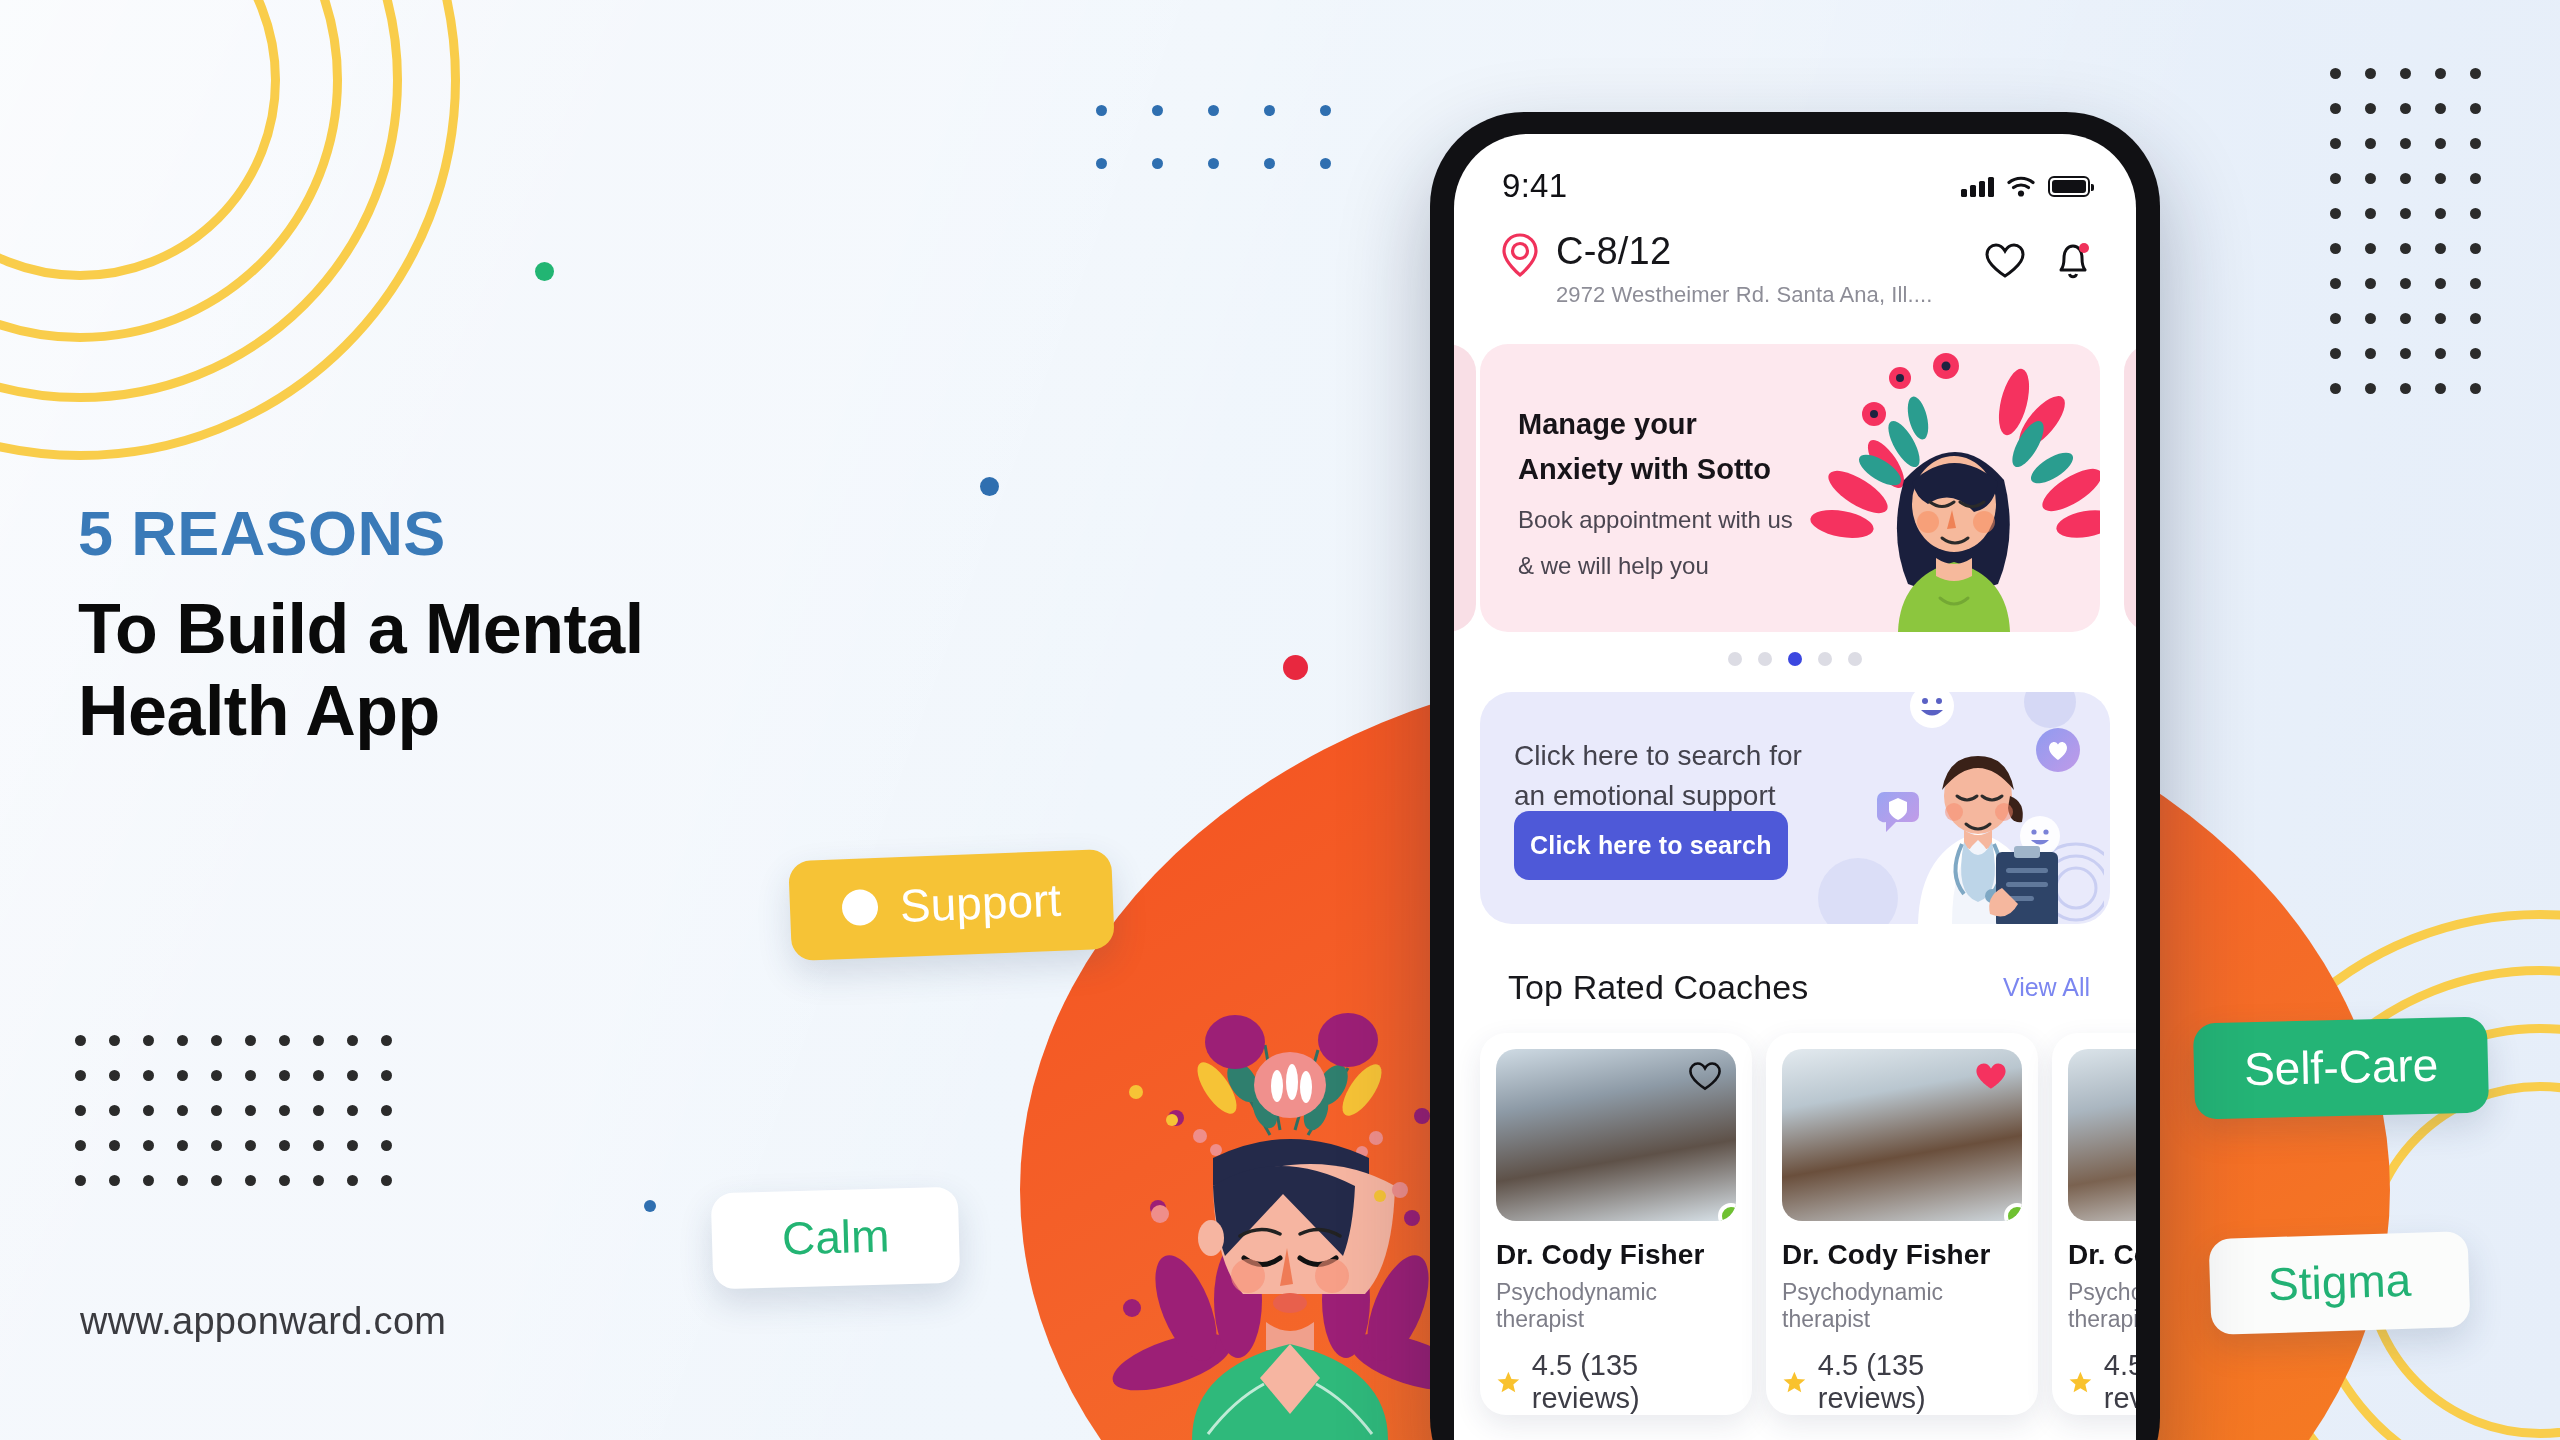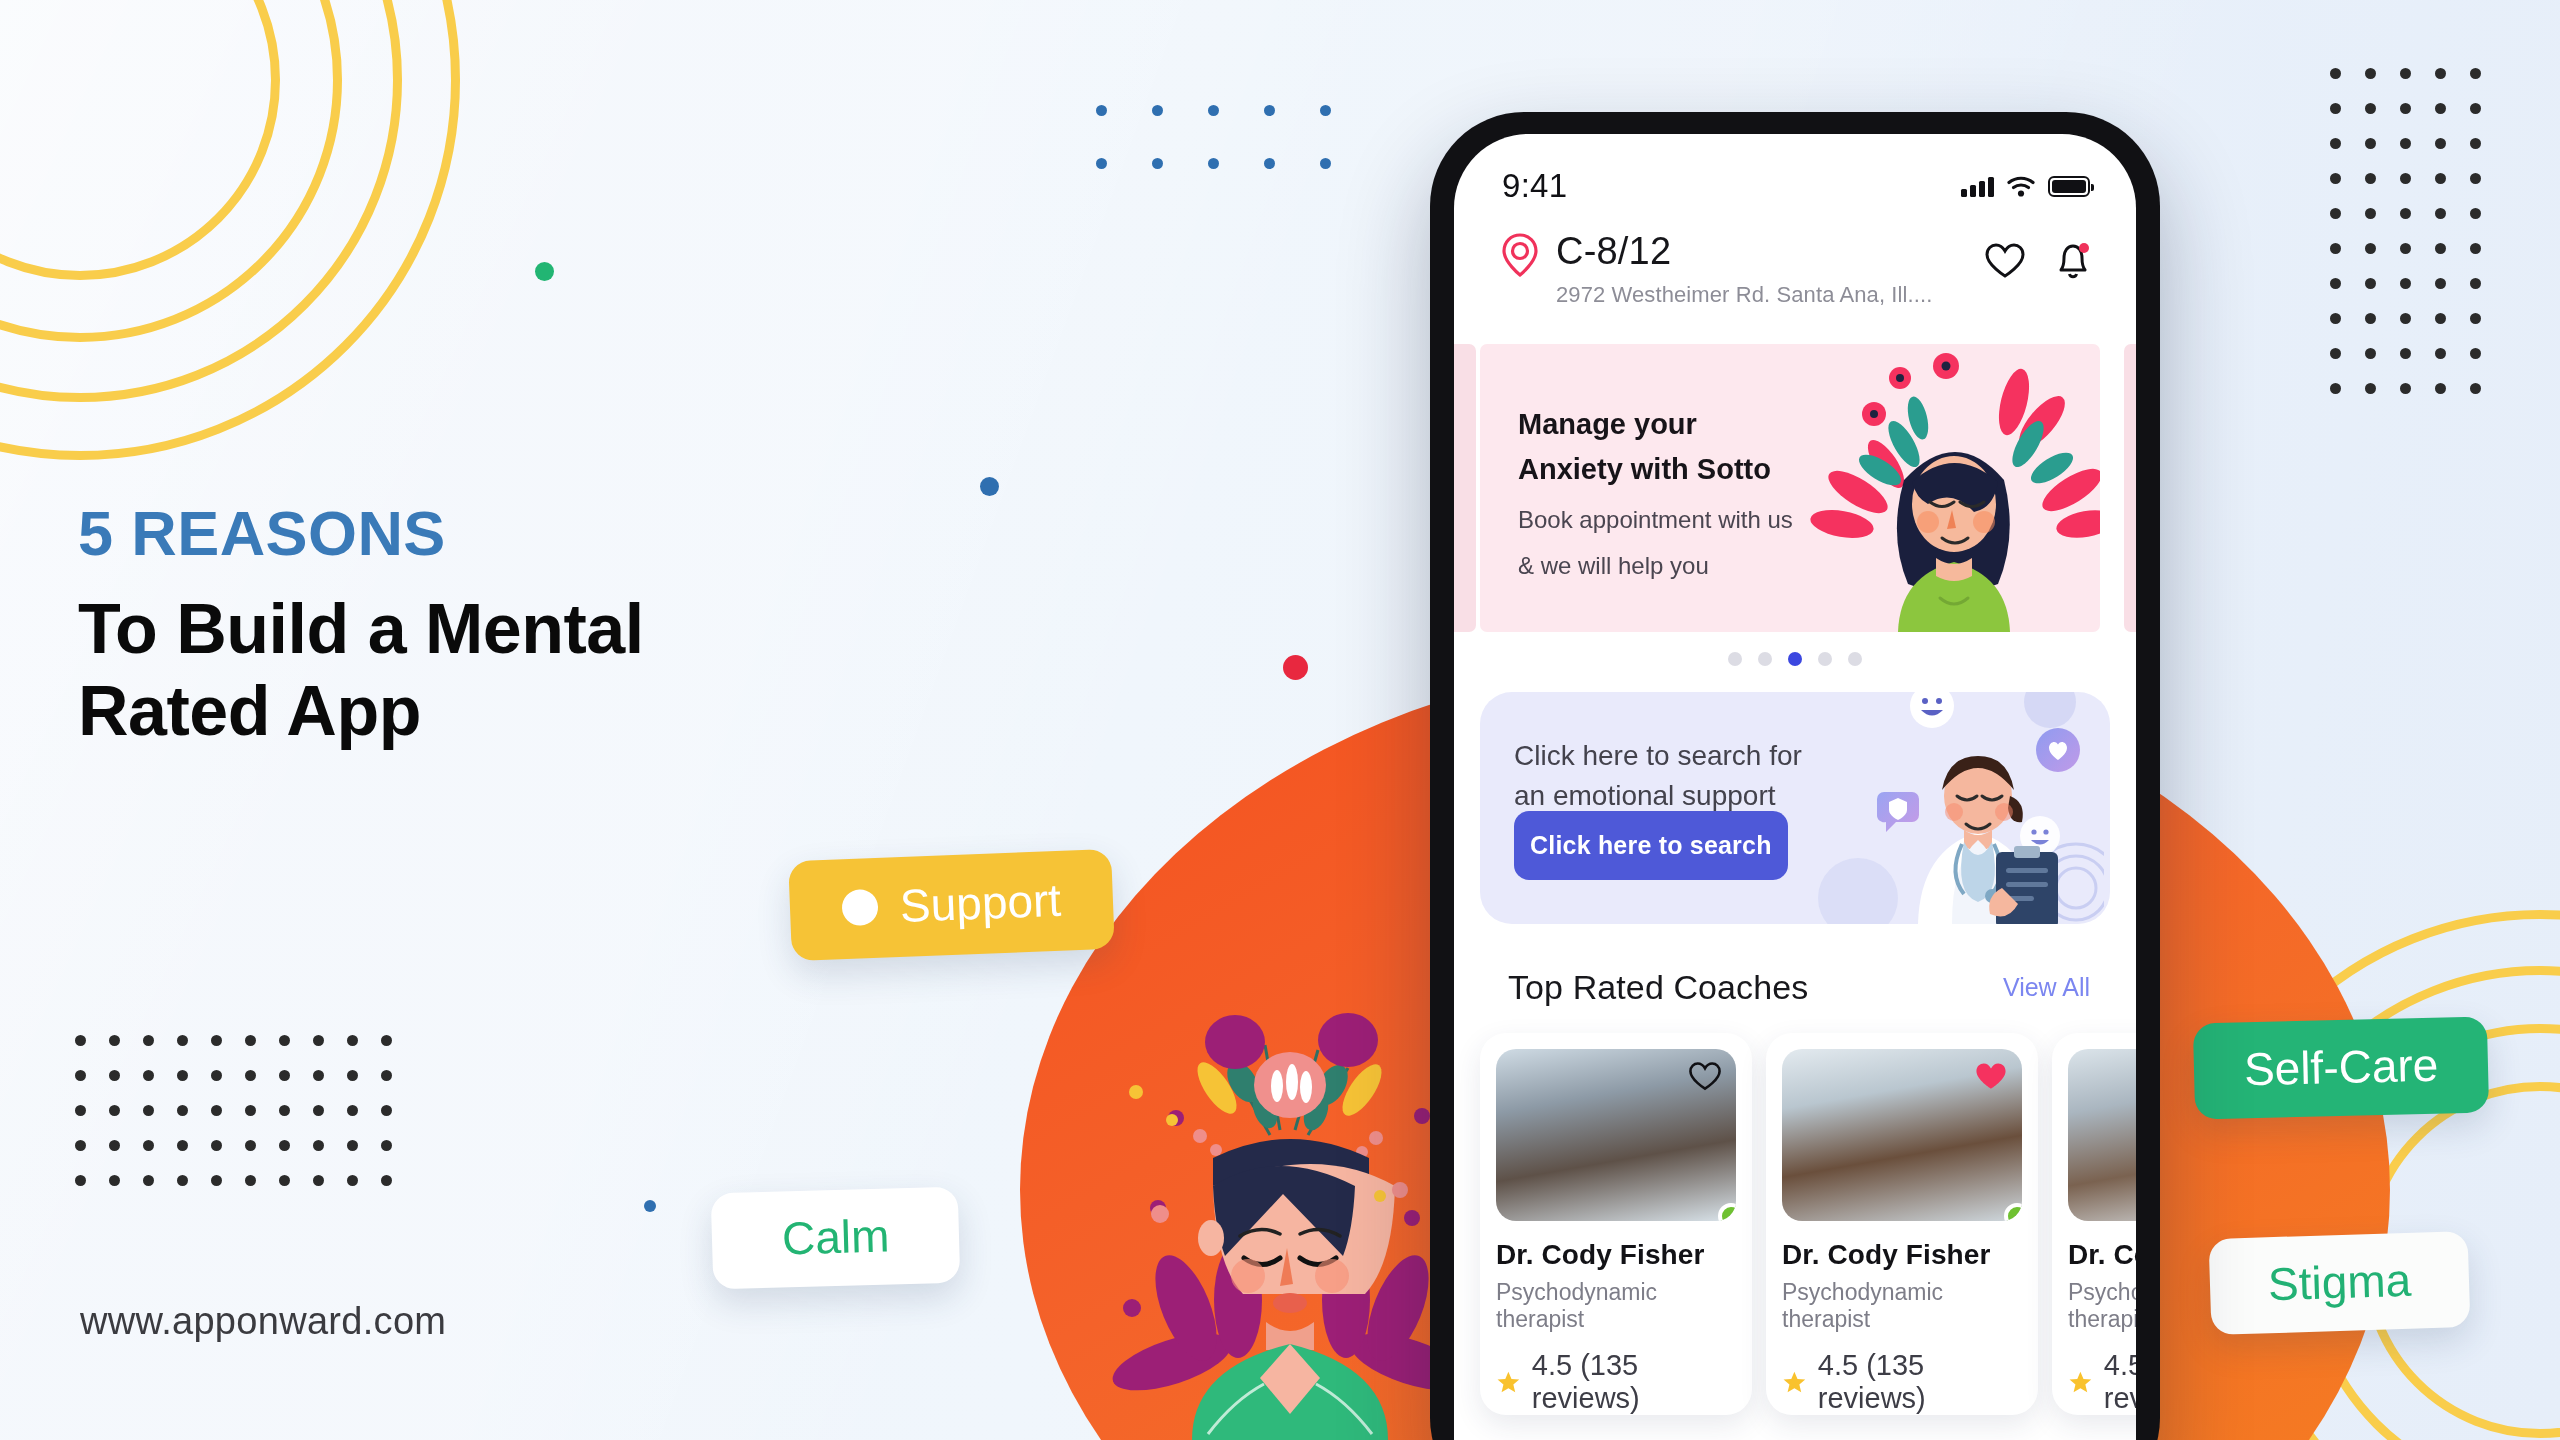--- a/index.html
+++ b/index.html
@@ -134,21 +134,21 @@
     padding:20px 44px 0 46px;
   }
   #loc-left{ display:flex; gap:16px; }
   #loc-title{ font-size:38px; font-weight:500; color:#16161a; letter-spacing:.2px; line-height:1.05; }
   #loc-sub{ font-size:22px; color:#8d8d97; margin-top:10px; letter-spacing:.1px; }
   #loc-actions{ display:flex; align-items:center; gap:28px; padding-top:8px; }
 
   
   #banner-row{ position:relative; margin:36px 0 0 0; height:288px; }
   .banner{
-    position:absolute; top:0; height:288px; border-radius:7px; overflow:hidden;
+    position:absolute; top:0; height:288px; border-radius:28px; overflow:hidden;
   }
   #banner-prev{ left:-34px; width:56px; background:#f9dfe6; }
   #banner-main{ left:26px; width:620px; background:#fde8ee; }
   #banner-next{ left:670px; width:64px; background:#f9dfe6; }
   #banner-text{ position:absolute; left:38px; top:58px; }
   .banner-h{ font-size:29px; font-weight:700; color:#171419; line-height:1.55; }
   .banner-p{ font-size:24px; color:#4a4550; line-height:1.52; margin-top:10px; }
   #banner-illus{ position:absolute; right:0; bottom:0; width:300px; height:280px; }
 
   #carousel-dots{ display:flex; justify-content:center; gap:16px; margin-top:20px; }
@@ -344,21 +344,21 @@
 <div class="loose" style="left:980px;top:477px;width:19px;height:19px;background:#2f6fb0;"></div>
 <div class="loose" style="left:1283px;top:655px;width:25px;height:25px;background:#e8283f;"></div>
 <div class="loose" style="left:644px;top:1200px;width:12px;height:12px;background:#2f6fb0;"></div>
 <div class="loose" style="left:1432px;top:1105px;width:13px;height:13px;background:#f6c336;"></div>
 
 <div id="orange-blob"></div>
 
 <div id="headline-block">
   <div id="eyebrow">5 REASONS</div>
   <div class="head-line">To Build a Mental</div>
-  <div class="head-line">Rated App</div>
+  <div class="head-line">Health App</div>
 </div>
 <div id="site-url">www.apponward.com</div>
 
 <div class="pill" id="pill-support">
   <span class="dot"></span>
   <span class="lbl">Support</span>
 </div>
 <div class="pill" id="pill-calm">
   <span class="lbl">Calm</span>
 </div>

